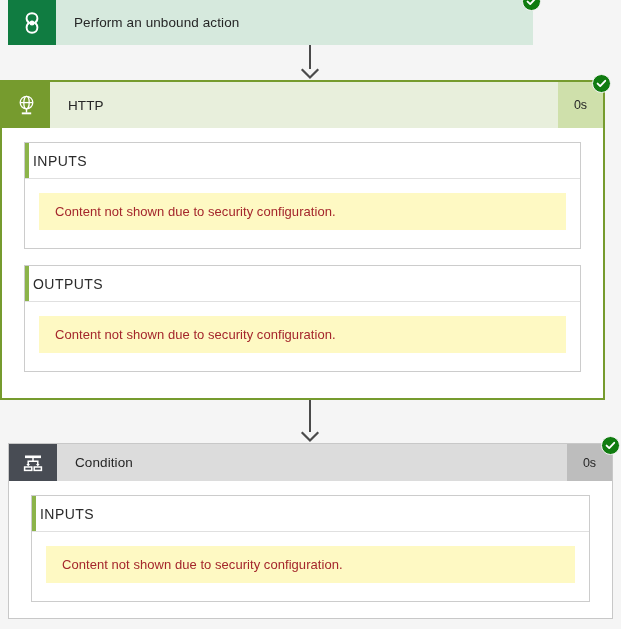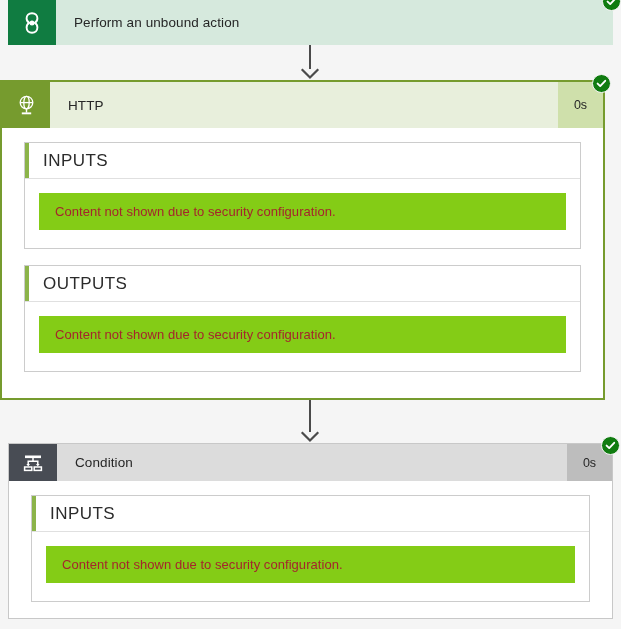--- a/index.html
+++ b/index.html
@@ -71,21 +71,21 @@
     background: #107c10;
     border: 1.5px solid #f5f5f5;
     display: flex;
     align-items: center;
     justify-content: center;
   }
   .status-badge svg { display: block; }
 
   
   #card-unbound {
-    left: 8px; top: 0; width: 605px; height: 45px;
+    left: 8px; top: 0; width: 525px; height: 45px;
   }
   #card-unbound .card-header { height: 45px; }
   #card-unbound .icon-tile    { background: #107c41; }
   #card-unbound .card-title   { background: #d6e9dd; }
   #card-unbound .card-duration{ background: #9fd2b4; }
 
   
   #card-http {
     left: 0; top: 80px; width: 605px; height: 320px;
     background: #ffffff;
@@ -123,30 +123,30 @@
     height: 36px;
     border-bottom: 1px solid #e0e0e0;
     position: relative;
   }
   .io-accent {
     width: 4px;
     align-self: stretch;
     background: #8cb44a;
   }
   .io-label {
-    padding-left: 14px;
-    font-size: 17px;
+    padding-left: 4px;
+    font-size: 14px;
     color: #2b2b2b;
     letter-spacing: .45px;
   }
 
   .io-content { padding: 14px 14px 18px 14px; }
 
   .security-note {
-    background: #84cc16;
+    background: #fef9c3;
     color: #a4262c;
     font-size: 13px;
     padding: 11px 16px;
     letter-spacing: .05px;
   }
 
   
   .connector {
     position: absolute;
     width: 22px;

